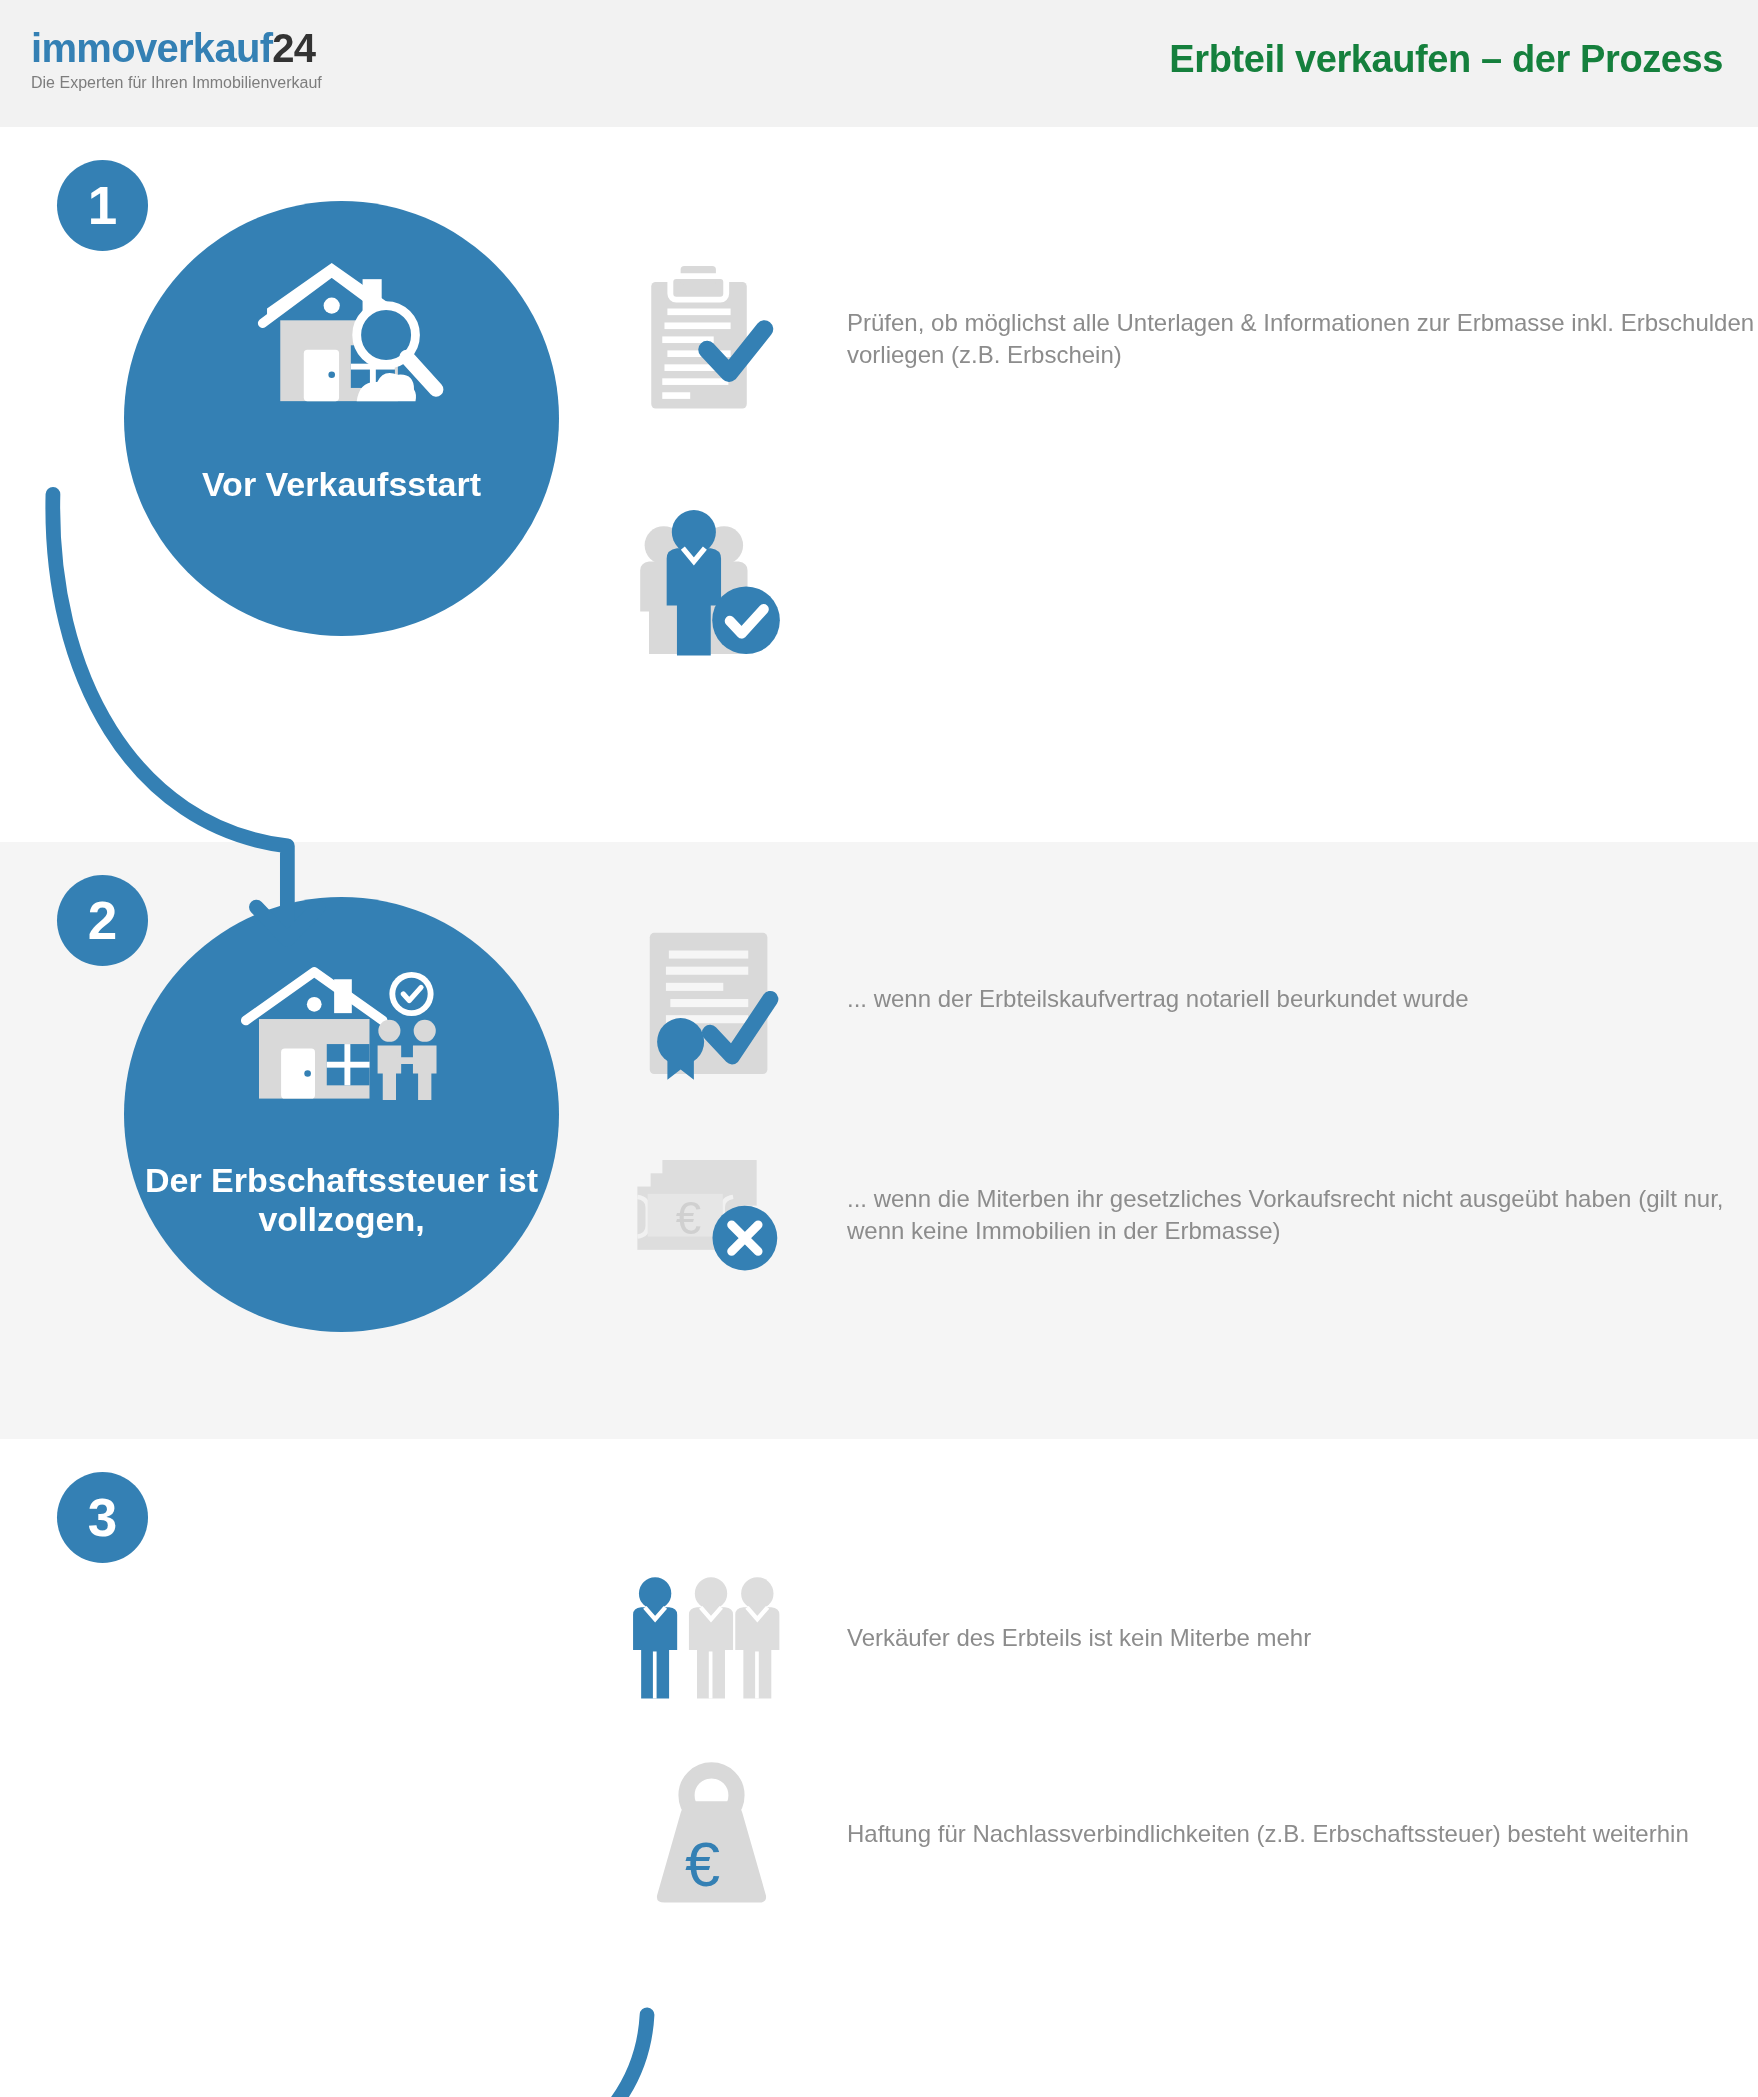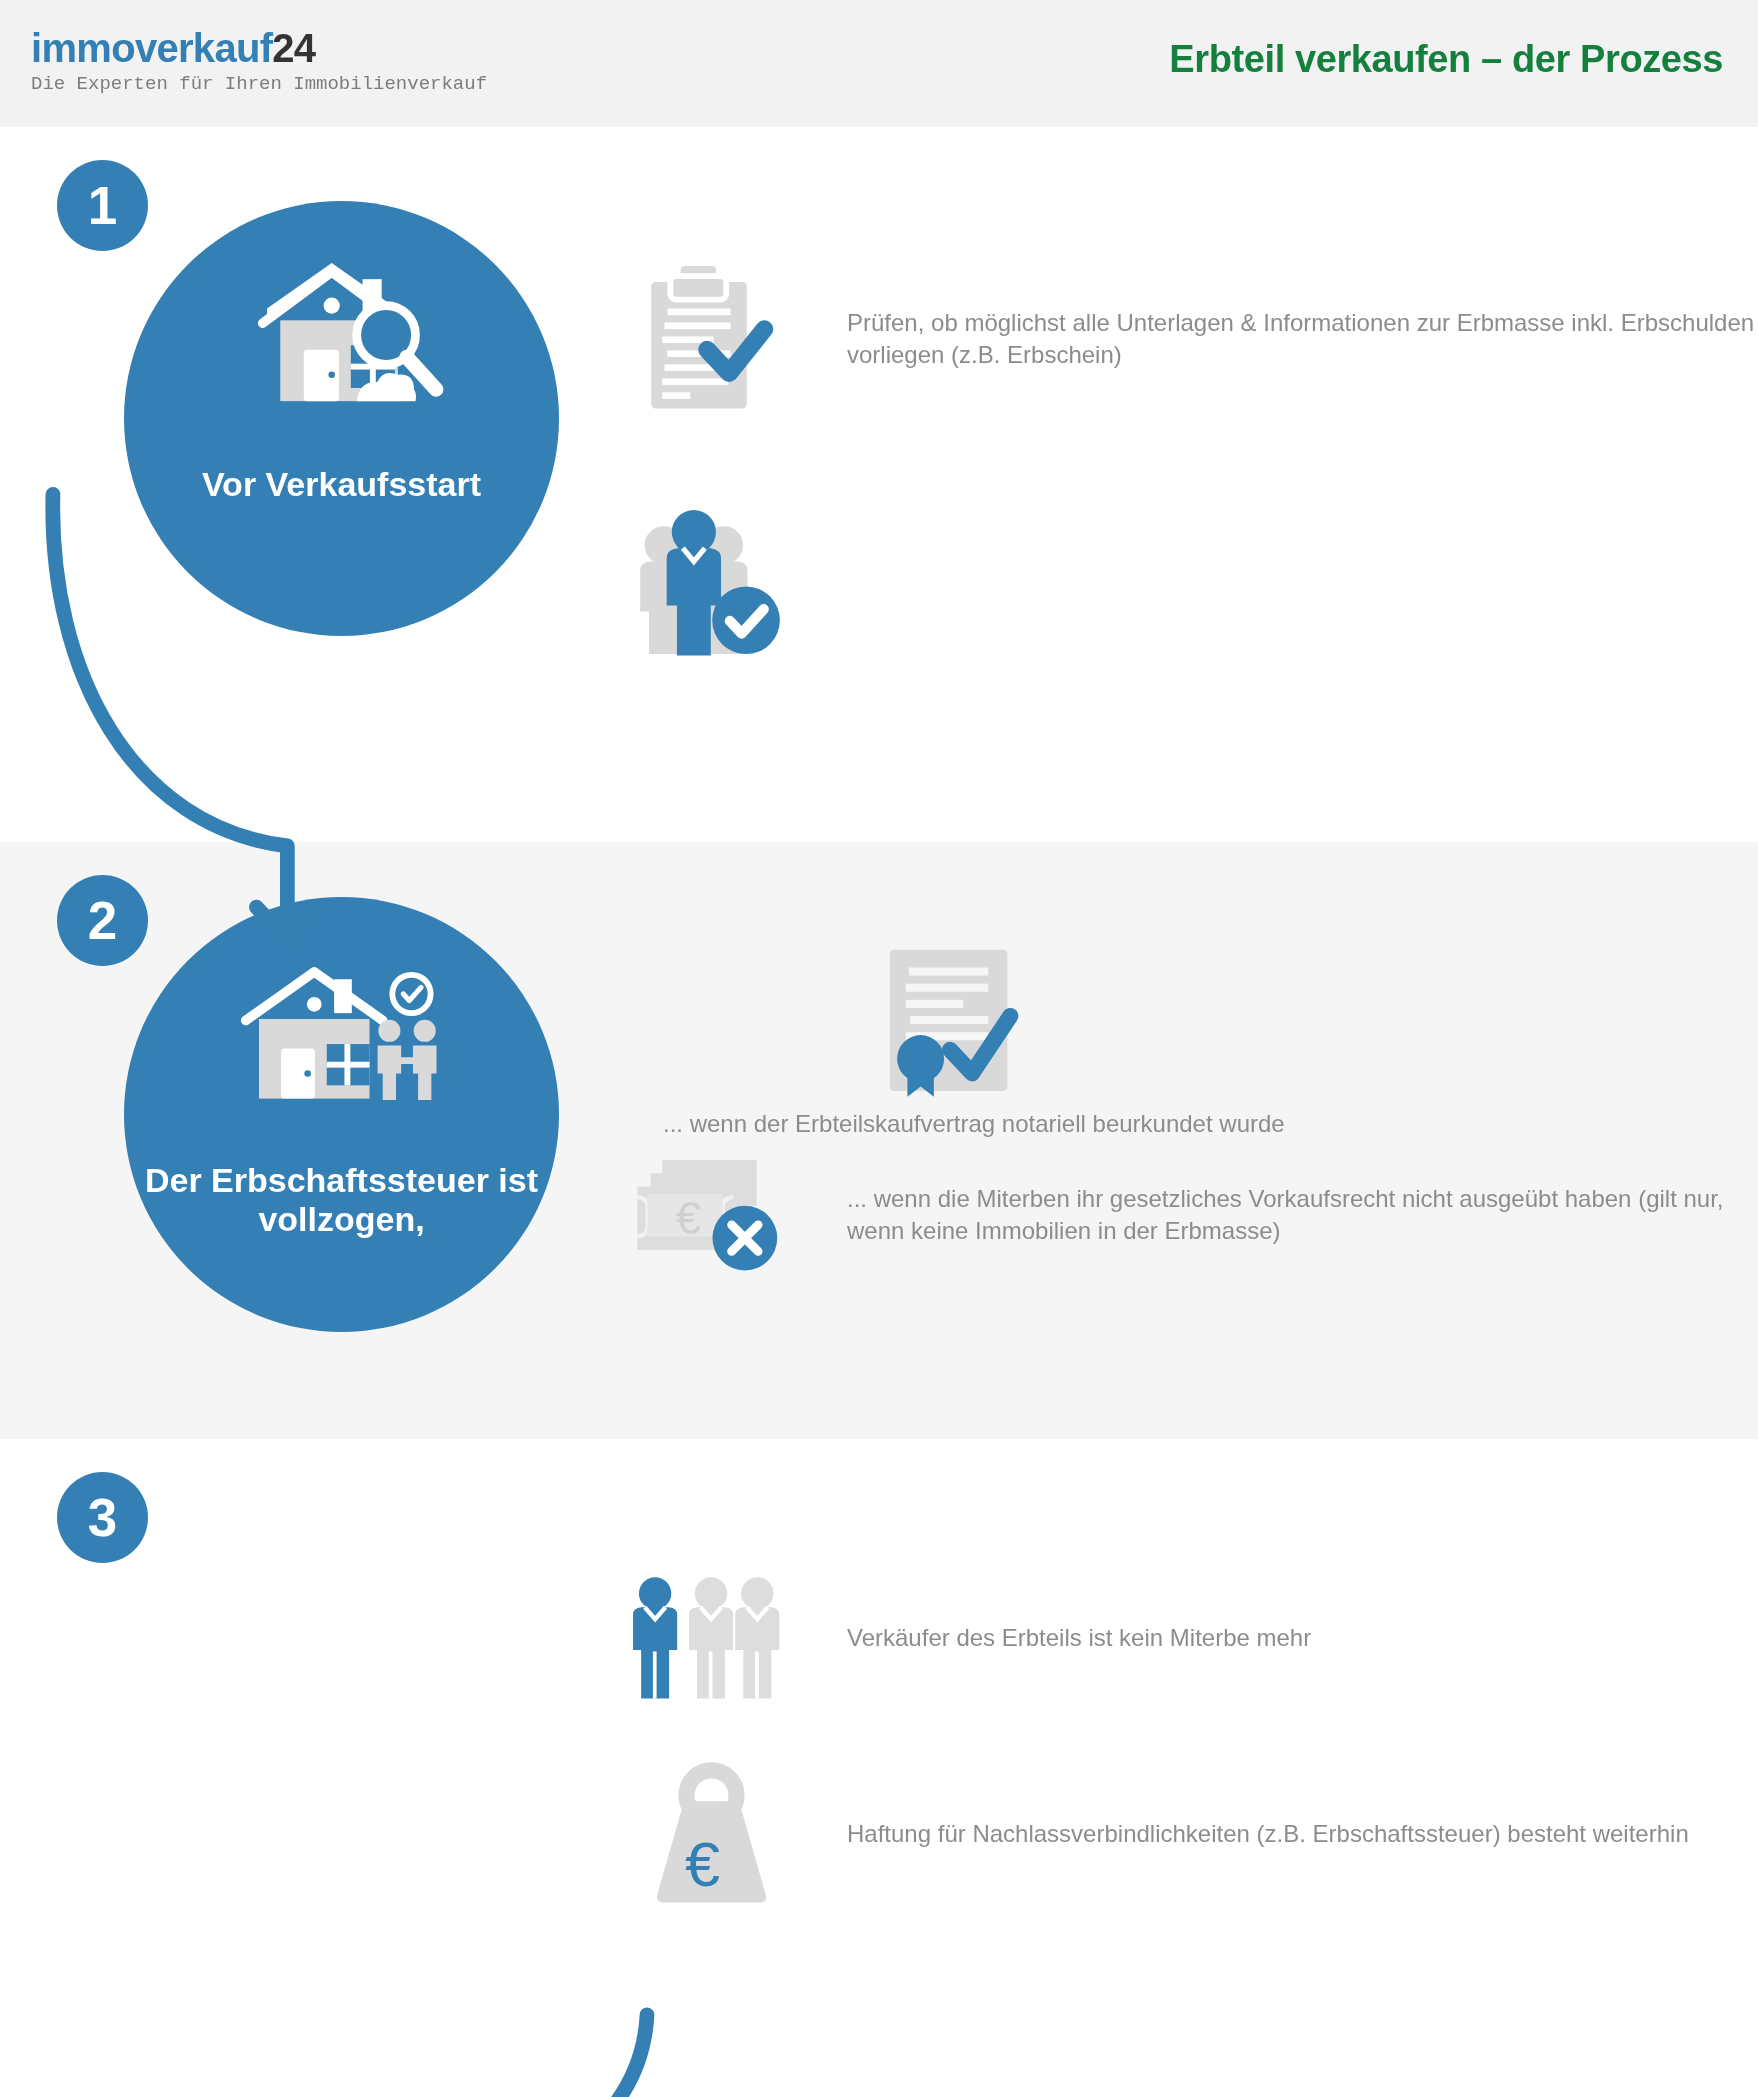--- a/index.html
+++ b/index.html
@@ -16,23 +16,22 @@
     position:absolute; left:0; top:0; width:1758px; height:127px;
     background:#f2f2f2;
   }
   #logo { position:absolute; left:31px; top:28px; }
   #logo-wordmark {
     font-size:40px; font-weight:bold; letter-spacing:-0.7px;
     line-height:1; color:#3480b4; white-space:nowrap;
   }
   #logo-wordmark .num { color:#333333; }
   #logo-tagline {
-    margin-top:7.4px; font-size:19px; color:#7d7d7d; line-height:1;
+    margin-top:7.4px; font-size:16px; color:#7d7d7d; line-height:1;
     white-space:nowrap;
-    font-family:Liberation Mono, monospace;
   }
   #header-title {
     position:absolute; right:35px; top:38px;
     font-size:38px; font-weight:bold; color:#15803d;
     white-space:nowrap; letter-spacing:-0.4px;
   }
 
   
   #band-2 {
     position:absolute; left:0; top:842px; width:1758px; height:597px;
@@ -82,21 +81,21 @@
     flex:0 0 184px;
   }
   .row-text {
     margin-left:44px;
     font-size:24px; line-height:1.33; color:#8c8c8c;
     max-width:965px;
   }
 
   #step-1 .row-a { left:619px; top:133px; }
   #step-1 .row-b { left:619px; top:383px; }
-  #step-2 .row-a { left:619px; top:82px;flex-direction:column; }
+  #step-2 .row-a { left:619px; top:76px; }
   #step-2 .row-b { left:619px; top:306px; }
   #step-3 .row-a { left:619px; top:136px; }
   #step-3 .row-b { left:619px; top:321px; }
 
   
   .connector { position:absolute; z-index:5; pointer-events:none; }
   #connector-1 { left:44px; top:354px; width:413px; height:516px; }
   #connector-2 { left:243px; top:1164px; width:413px; height:457px; }
 
   svg { display:block; overflow:visible; }

